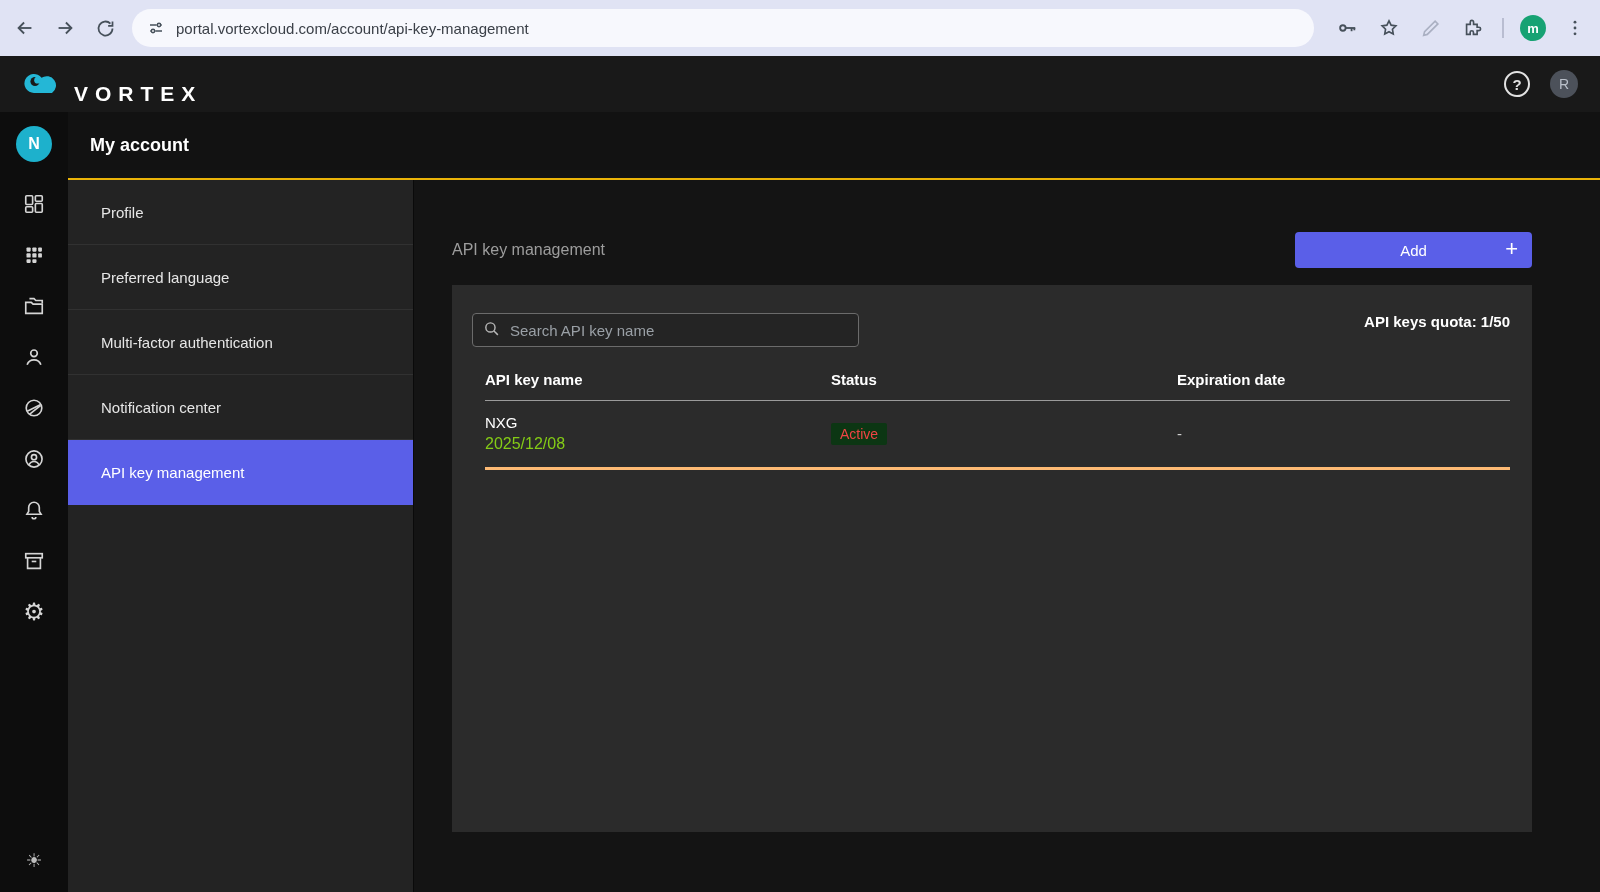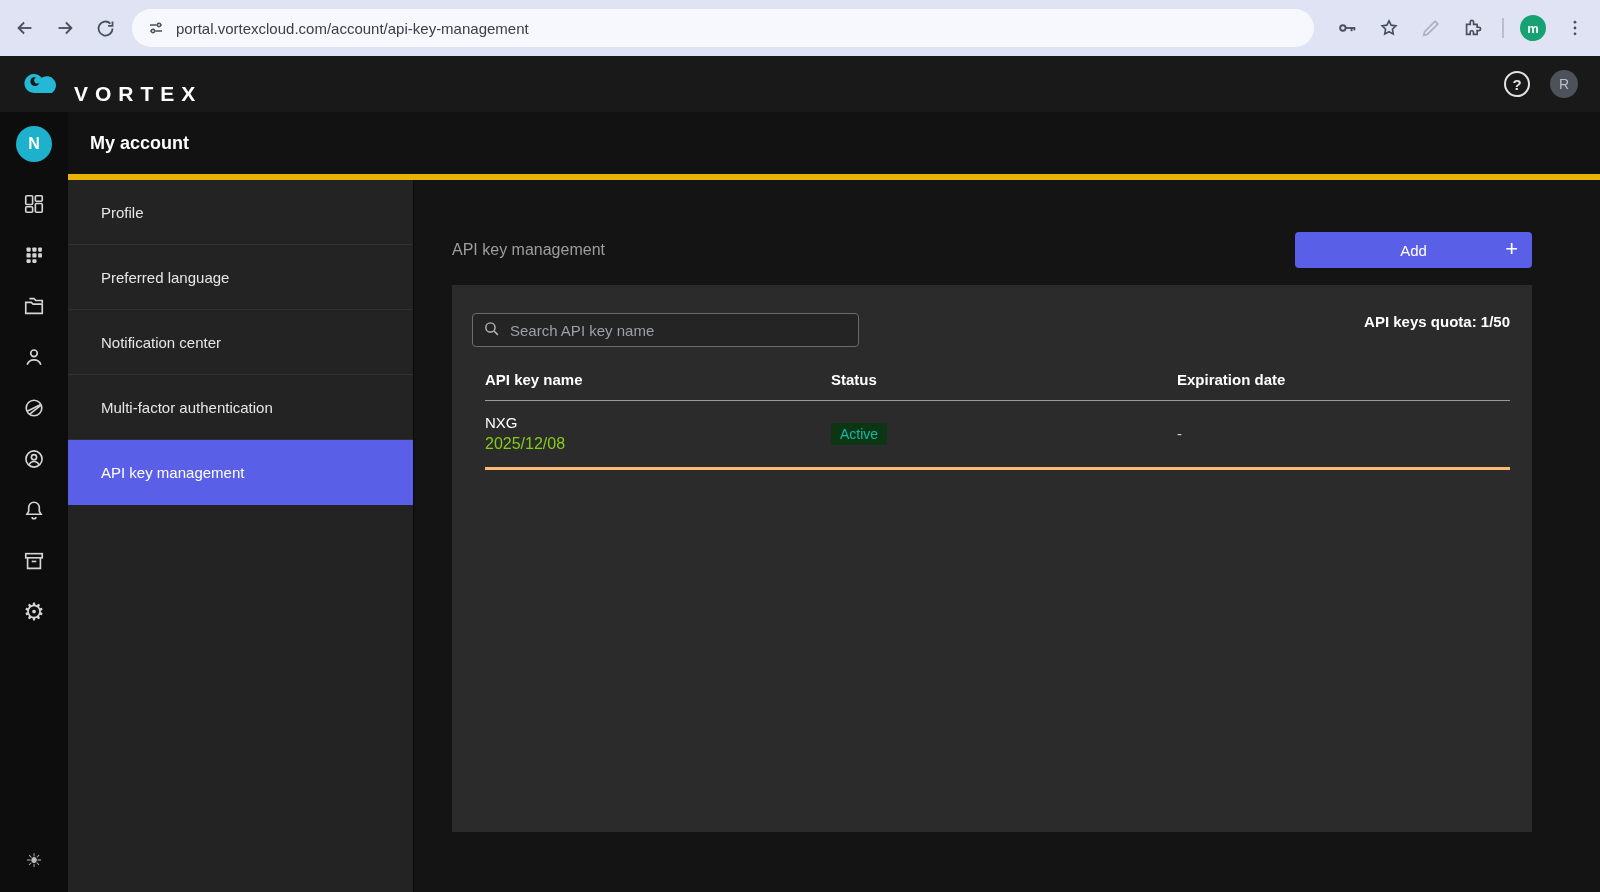--- a/index.html
+++ b/index.html
@@ -71,21 +71,21 @@
     color:#d5d5d5; cursor:pointer;
   }
   .rail-ic svg { display:block; }
   .rail-gear { font-size:24px; line-height:1; }
   .rail-bottom { position:absolute; bottom:20px; left:0; right:0; display:flex; justify-content:center; }
   .sun { font-size:19px; color:#bdbdbd; cursor:pointer; }
 
   .right-col { flex:1; display:flex; flex-direction:column; }
   .acct-header {
     height:68px; flex:0 0 68px; background:#121212;
-    border-bottom:6px solid #eab308;
+    border-bottom:2px solid #eab308;
     display:flex; align-items:center; padding-left:22px;
     color:#fff; font-size:18px; font-weight:700;
   }
   .content-row { flex:1; display:flex; }
 
   .sidebar { width:346px; flex:0 0 346px; background:#232323; border-right:1px solid #0a0a0a; }
   .side-item {
     height:65px; display:flex; align-items:center; padding-left:33px;
     color:#e6e6e6; font-size:15px; border-bottom:1px solid #313131; cursor:pointer;
   }
@@ -122,21 +122,21 @@
     display:grid; grid-template-columns:346px 346px 1fr;
     padding:24px 0 12px 0; border-bottom:1px solid #9b9b9b;
     color:#fff; font-weight:700; font-size:15px;
   }
   .t-row {
     display:grid; grid-template-columns:346px 346px 1fr;
     padding:13px 0 14px 0; border-bottom:3px solid #fdba74; align-items:center;
   }
   .key-name { color:#fff; font-size:15px; }
   .key-date { color:#84cc16; font-size:16px; margin-top:4px; }
-  .badge { display:inline-block; background:#0c3613; color:#14b8a6; font-size:14px; padding:3px 9px; border-radius:2px; }
+  .badge { display:inline-block; background:#0c3613; color:#ef4444; font-size:14px; padding:3px 9px; border-radius:2px; }
   .expiry { color:#cfcfcf; font-size:15px; }
 </style>
 </head>
 <body>
 
 <div class="browser">
   <span class="bicon">
     <svg width="22" height="22" viewBox="0 0 24 24" fill="none" stroke="currentColor" stroke-width="2">
         <path d="M19 12H6"></path>
         <path d="M11 6l-6 6 6 6"></path>
@@ -292,22 +292,22 @@
   </div>
 
   <div class="right-col">
     <div class="acct-header">My account</div>
 
     <div class="content-row">
 
       <div class="sidebar">
         <div class="side-item">Profile</div>
         <div class="side-item">Preferred language</div>
+        <div class="side-item">Multi-factor authentication</div>
         <div class="side-item">Notification center</div>
-        <div class="side-item">Multi-factor authentication</div>
         <div class="side-item active">API key management</div>
       </div>
 
       <div class="main">
         <div class="main-title">API key management</div>
 
         <button class="add-btn">
           <span>Add</span>
           <span class="add-plus">+</span>
         </button>

